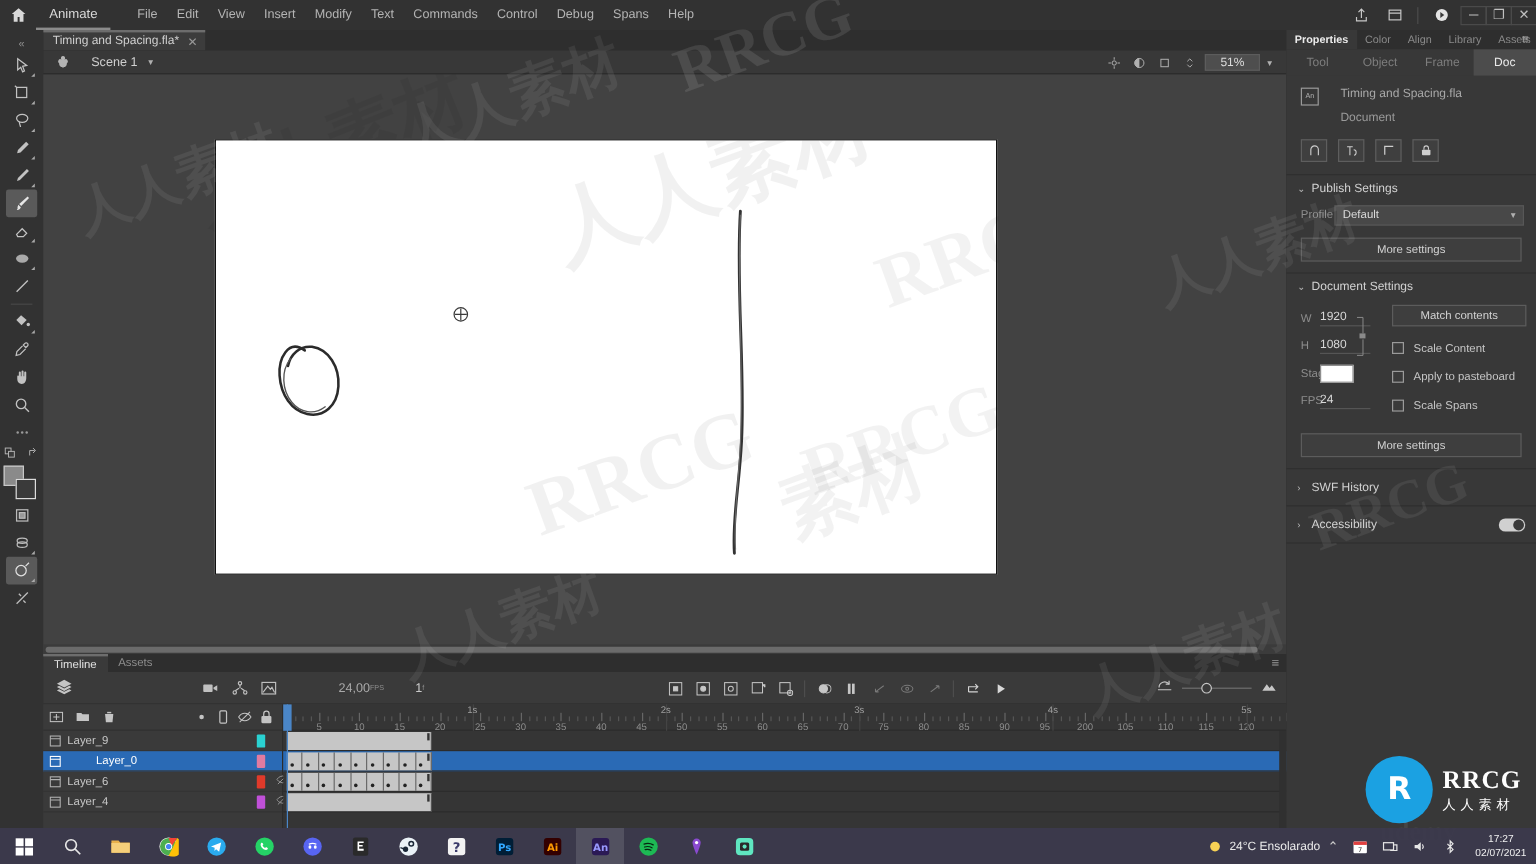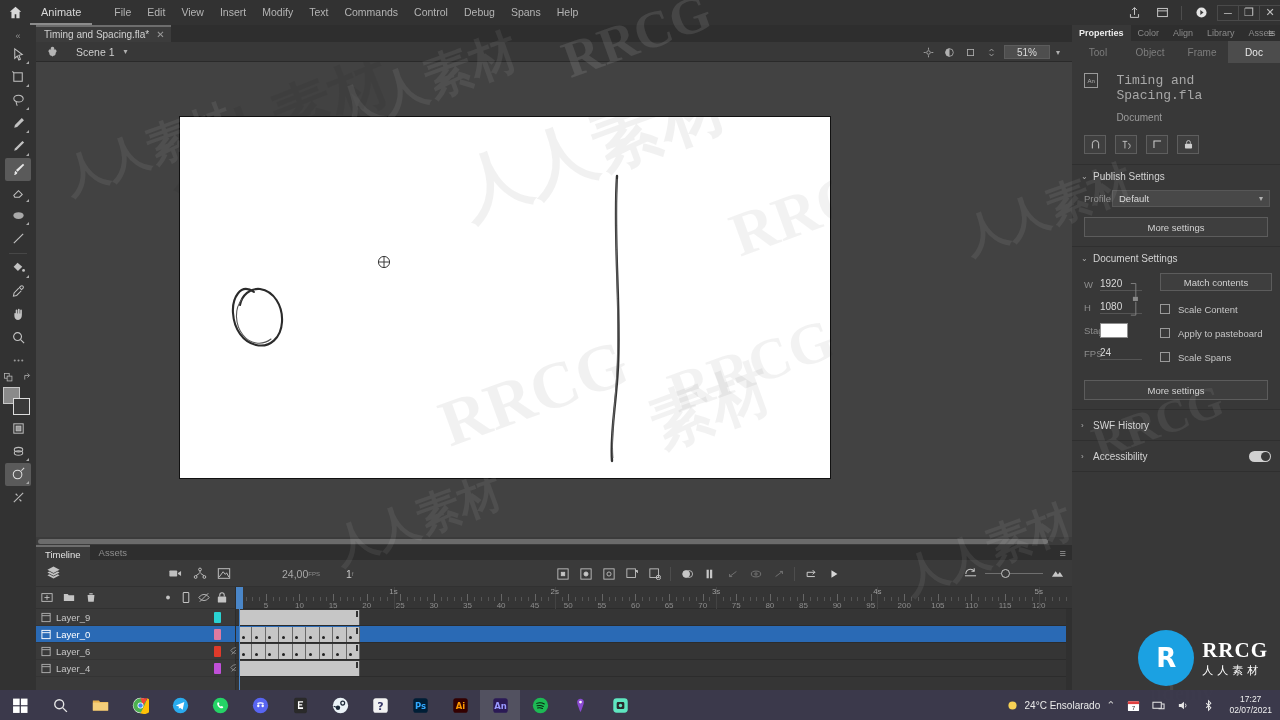--- a/index.html
+++ b/index.html
@@ -160,21 +160,21 @@
   .lh-tools .r { position: absolute; right: 4px; top: 4px; display: flex; align-items: center; }
   .lh-tools .r .btn { width: 18px; display: flex; justify-content: center; }
   .layerrow {
     position: relative; height: 17px; display: flex; align-items: center;
     border-bottom: 1px solid #343434;
   }
   .layerrow.sel { background: #2a6ab5; }
   .layerrow .licon { width: 20px; display: flex; justify-content: center; }
   .layerrow .licon svg { width: 11px; height: 11px; }
   .layerrow .lname { font-size: 9.5px; color: #c6c6c6; }
-  .layerrow.sel .lname { color: #ffffff; }
+  .layerrow.sel .lname { color: #ffffff; margin-left: 24px; }
   .layerrow .swatch { position: absolute; left: 178px; width: 7px; height: 11px; border-radius: 1px; }
   .layerrow .eye { position: absolute; left: 194px; }
   .layerrow .eye svg { width: 11px; height: 11px; }
 
   .frames { position: absolute; left: 200px; top: 0; width: 836px; height: 103px; background: #353535; }
   .ruler { position: relative; height: 22px; border-bottom: 1px solid #2c2c2c; }
   .ruler .tick { position: absolute; bottom: 7px; width: 1px; height: 4px; background: #555; }
   .ruler .tickmaj { position: absolute; bottom: 7px; width: 1px; height: 7px; background: #666; }
   .ruler .num { position: absolute; bottom: -2px; font-size: 8px; color: #8c8c8c; transform: translateX(-50%); }
   .ruler .sec { position: absolute; top: 0px; font-size: 8px; color: #9e9e9e; transform: translateX(-50%); }
@@ -204,21 +204,21 @@
     flex: 1; display: flex; align-items: center; justify-content: center;
     font-size: 10px; color: #7d7d7d;
   }
   .prow-tabs .pt.active { background: #4c4c4c; color: #eaeaea; }
   .docrow { display: flex; align-items: flex-start; padding: 10px 0 8px 12px; }
   .docrow .ficon {
     width: 15px; height: 15px; border: 1px solid #9a9a9a; display: flex;
     align-items: center; justify-content: center; font-size: 6px; color: #b4b4b4;
   }
   .docrow .dtxt { margin-left: 18px; }
-  .docrow .dtitle { font-size: 13px; color: #a8a8a8; font-family: Liberation Mono, monospace; }
+  .docrow .dtitle { font-size: 10px; color: #a8a8a8; }
   .docrow .dsub { font-size: 10px; color: #9a9a9a; margin-top: 9px; }
   .iconrow { display: flex; padding: 4px 0 10px 12px; border-bottom: 1px solid #2f2f2f; }
   .sqbtn {
     width: 22px; height: 19px; border: 1px solid #5e5e5e; background: #3f3f3f;
     display: flex; align-items: center; justify-content: center; margin-right: 9px;
   }
   .sqbtn svg { width: 11px; height: 11px; }
   .section { border-bottom: 1px solid #2f2f2f; }
   .sechead { display: flex; align-items: center; height: 22px; padding-left: 9px; }
   .sechead .ar { font-size: 8px; color: #b0b0b0; width: 12px; }

